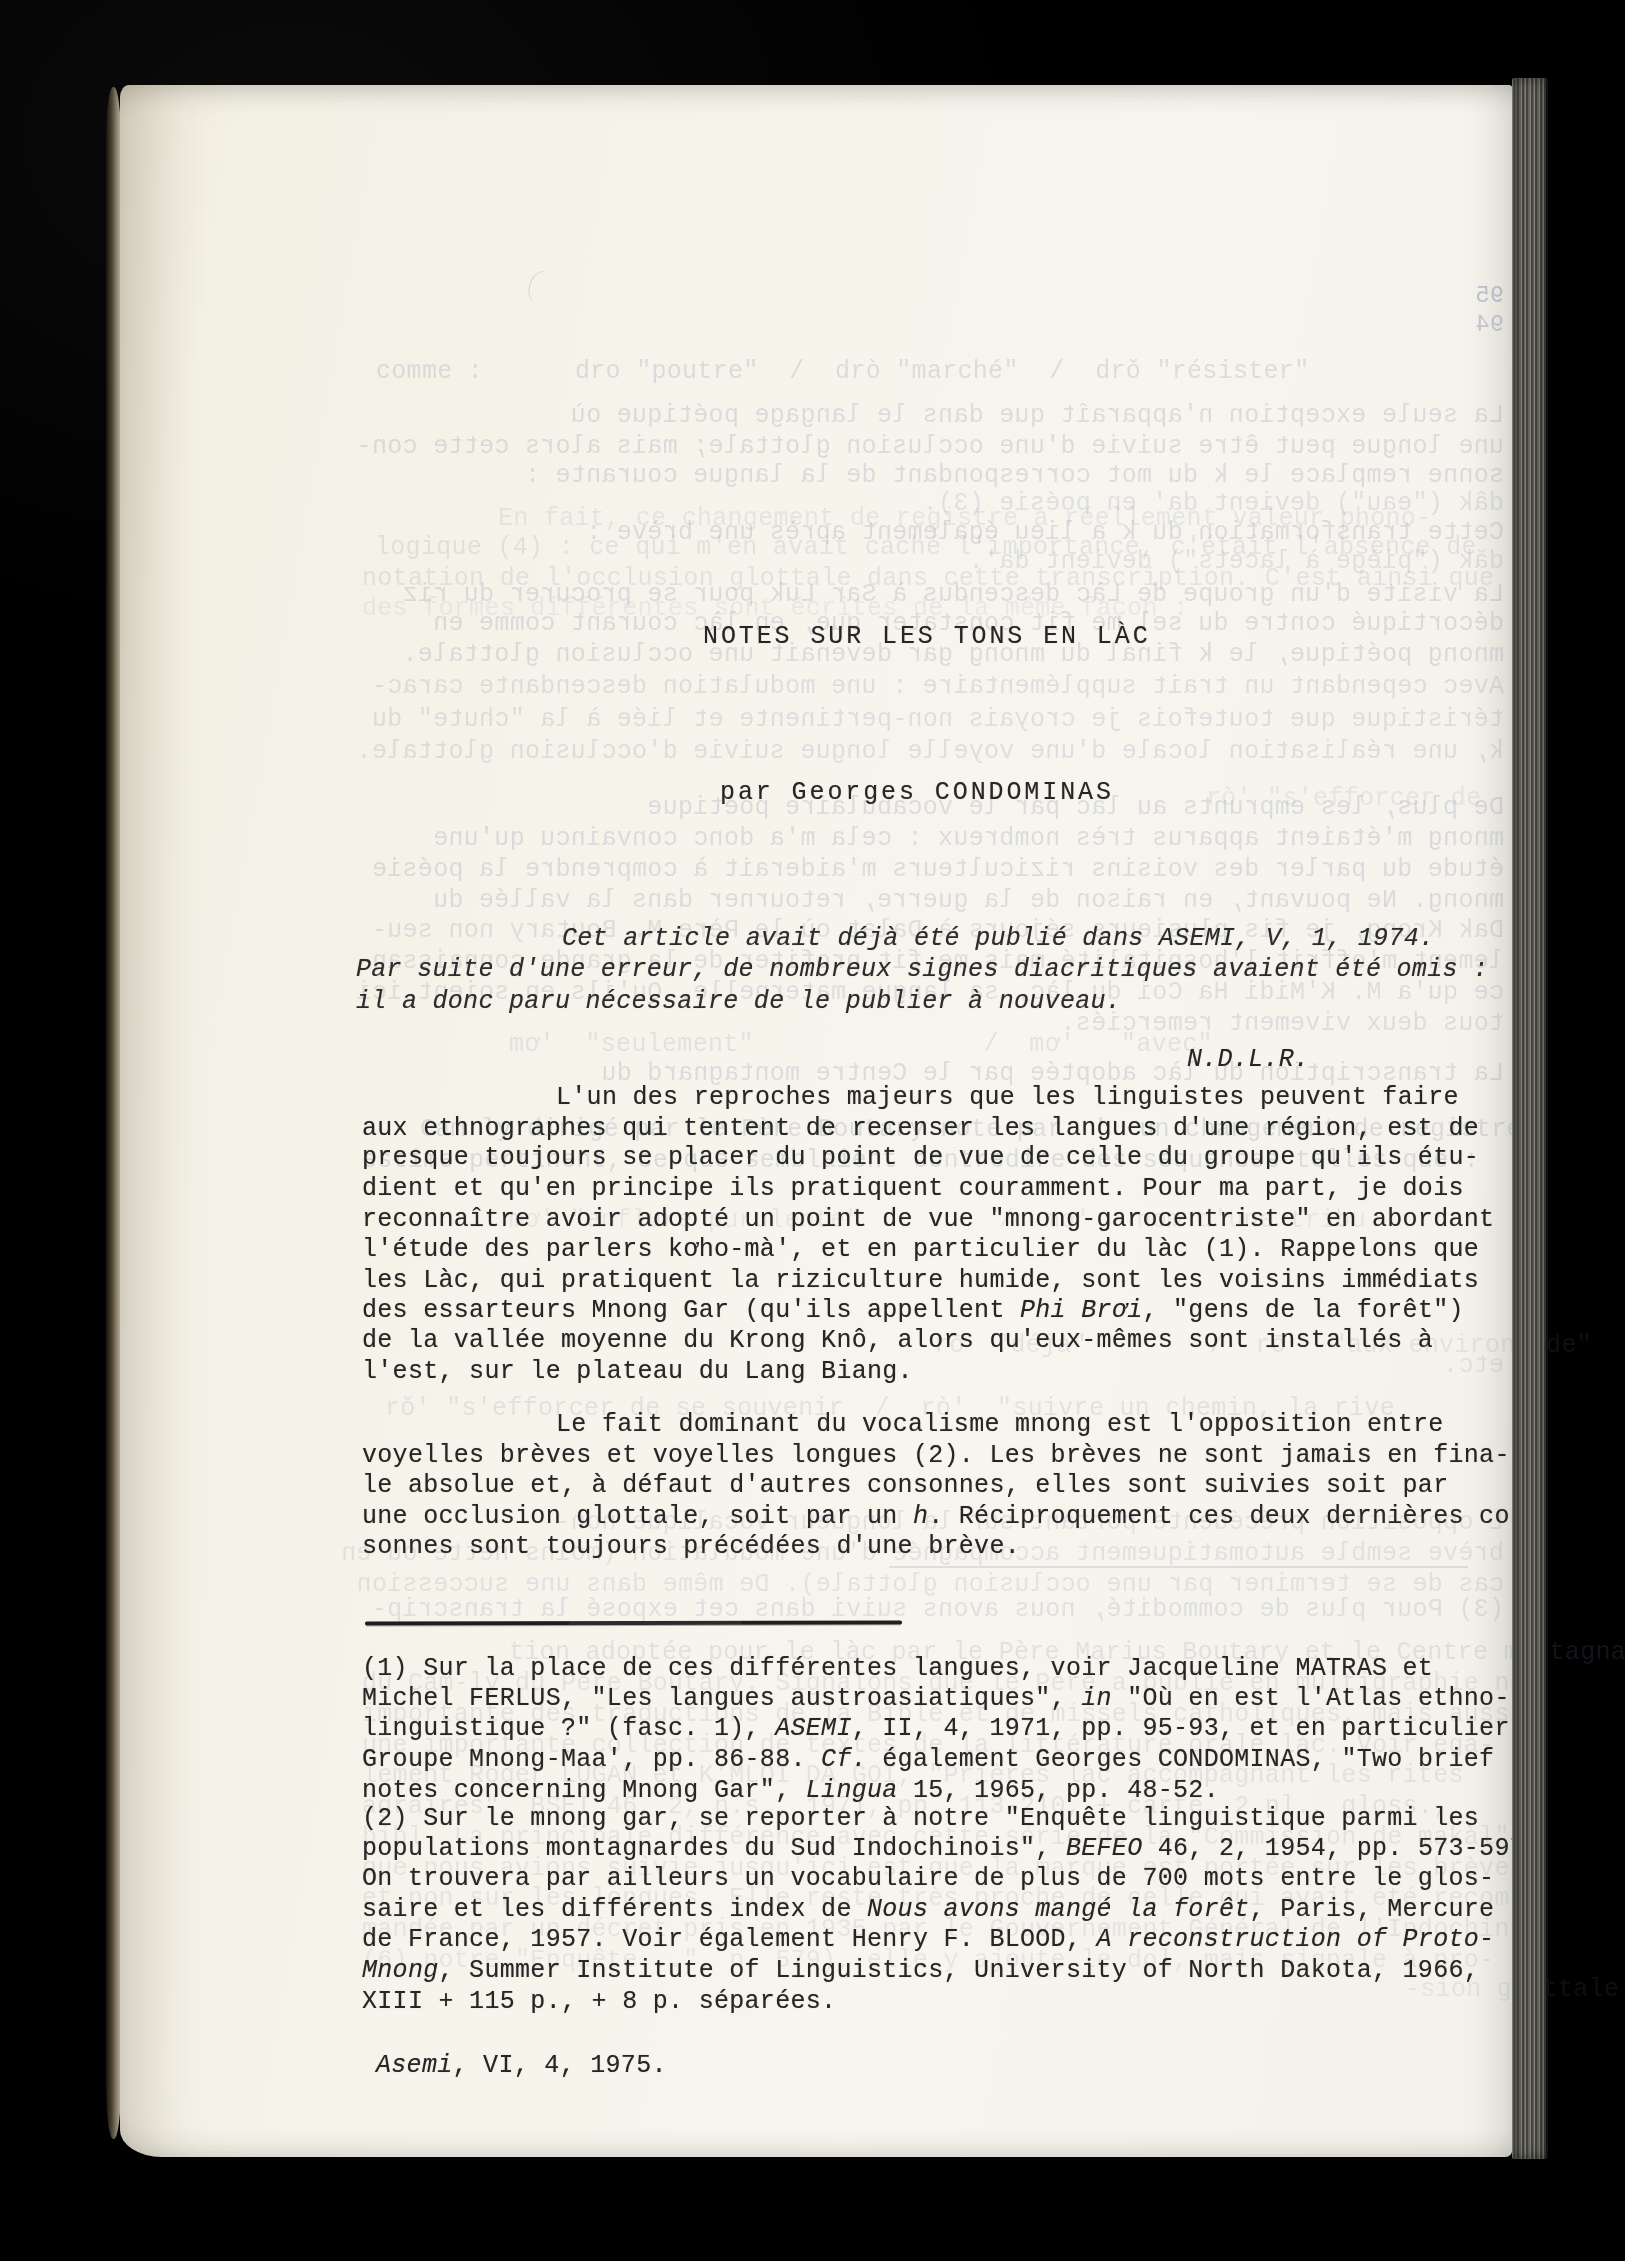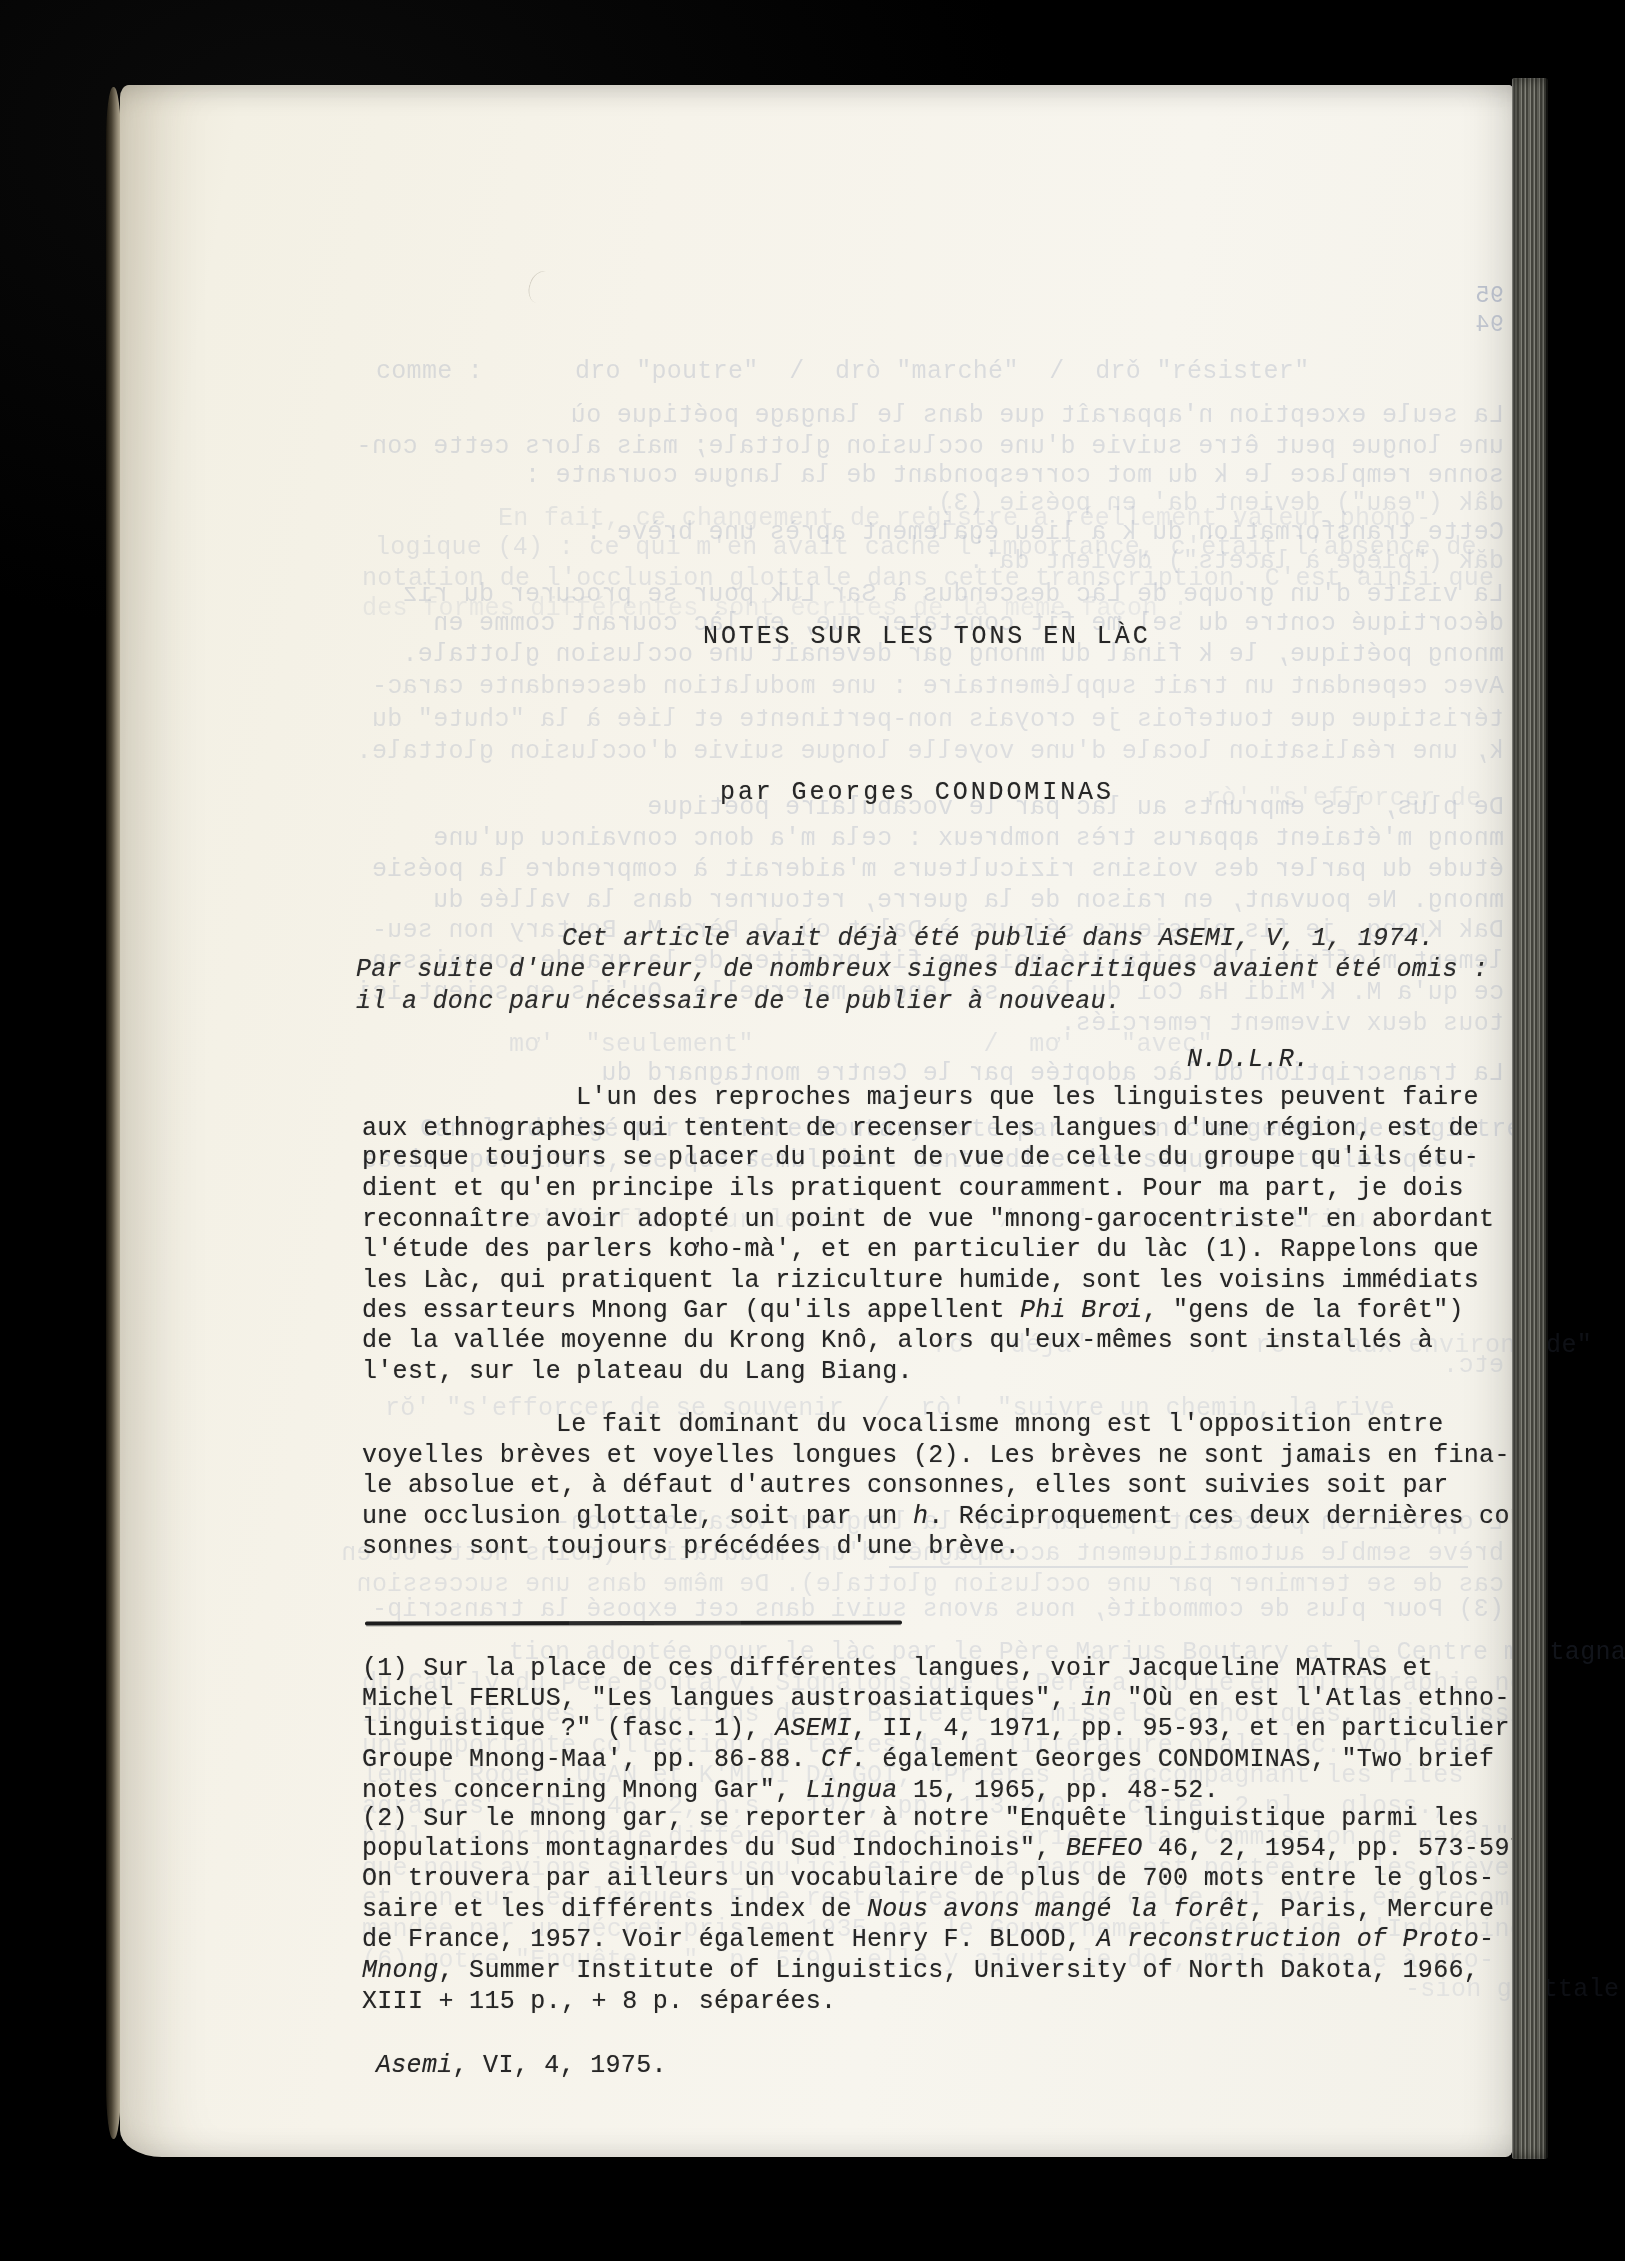--- a/index.html
+++ b/index.html
@@ -114,21 +114,21 @@
 
     <div class="l heading l-title">NOTES SUR LES TONS EN LÀC</div>
     <div class="l heading l-byline">par Georges CONDOMINAS</div>
 
     <div class="l note l-note1">Cet article avait déjà été publié dans ASEMI, V, 1, 1974.</div>
     <div class="l note l-note2">Par suite d'une erreur, de nombreux signes diacritiques avaient été omis :</div>
     <div class="l note l-note3">il a donc paru nécessaire de le publier à nouveau.</div>
     <div class="l l-ndlr">N.D.L.R.</div>
 
     <div id="body-lines">
-        <div class="l" style="left: 436px; top: 997px; margin-left: 20px;"><span>L'un des reproches majeurs que les linguistes peuvent faire</span></div>
+        <div class="l" style="left: 436px; top: 997px;"><span>L'un des reproches majeurs que les linguistes peuvent faire</span></div>
         <div class="l" style="left: 242px; top: 1028px;"><span>aux ethnographes qui tentent de recenser les langues d'une région, est de</span></div>
         <div class="l" style="left: 242px; top: 1057px;"><span>presque toujours se placer du point de vue de celle du groupe qu'ils étu-</span></div>
         <div class="l" style="left: 242px; top: 1088px;"><span>dient et qu'en principe ils pratiquent couramment. Pour ma part, je dois</span></div>
         <div class="l" style="left: 242px; top: 1119px;"><span>reconnaître avoir adopté un point de vue "mnong-garocentriste" en abordant</span></div>
         <div class="l" style="left: 242px; top: 1149px;"><span>l'étude des parlers kơho-mà', et en particulier du làc (1). Rappelons que</span></div>
         <div class="l" style="left: 242px; top: 1180px;"><span>les Làc, qui pratiquent la riziculture humide, sont les voisins immédiats</span></div>
         <div class="l" style="left: 242px; top: 1210px;"><span>des essarteurs Mnong Gar (qu'ils appellent </span><span class="i">Phi Brơi</span><span>, "gens de la forêt")</span></div>
         <div class="l" style="left: 242px; top: 1240px;"><span>de la vallée moyenne du Krong Knô, alors qu'eux-mêmes sont installés à</span></div>
         <div class="l" style="left: 242px; top: 1271px;"><span>l'est, sur le plateau du Lang Biang.</span></div>
         <div class="l" style="left: 436px; top: 1324px;"><span>Le fait dominant du vocalisme mnong est l'opposition entre</span></div>

